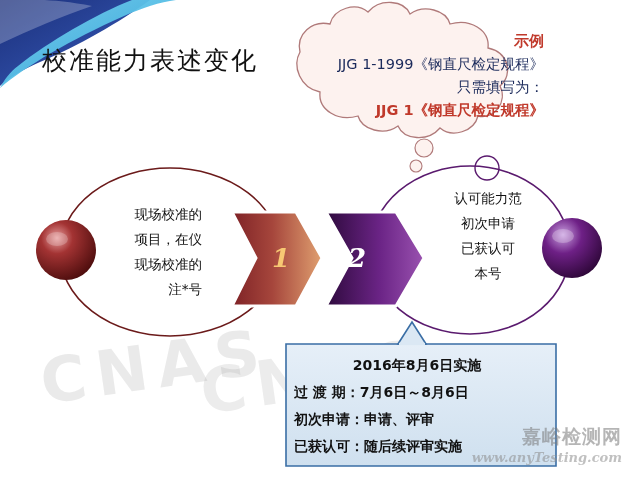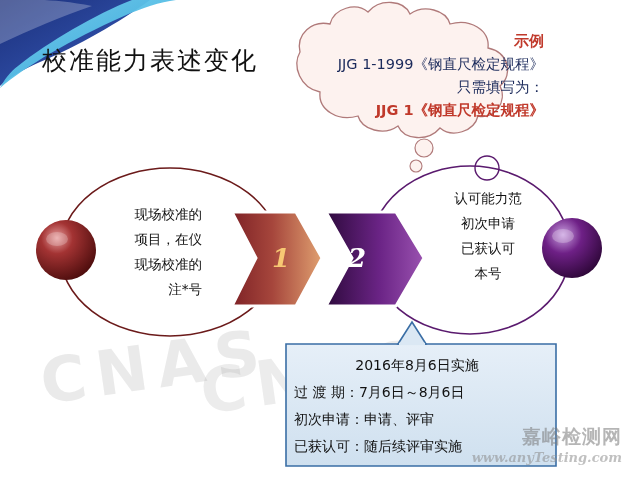--- a/index.html
+++ b/index.html
@@ -127,21 +127,21 @@
   
   #bottom-text {
     position: absolute;
     left: 294px;
     top: 352px;
     width: 246px;
     font-size: 14px;
     line-height: 27px;
     color: #111;
   }
-  #bottom-text .row { white-space: nowrap; }
+  #bottom-text .row { white-space: nowrap; font-weight: bold; }
   #bottom-text .r1 { text-align: center; }
 </style>
 </head>
 <body>
 
 <div id="slide">
 
   <div class="swoosh-wrap">
     <svg width="300" height="130" viewBox="0 0 300 130">
       <defs>

